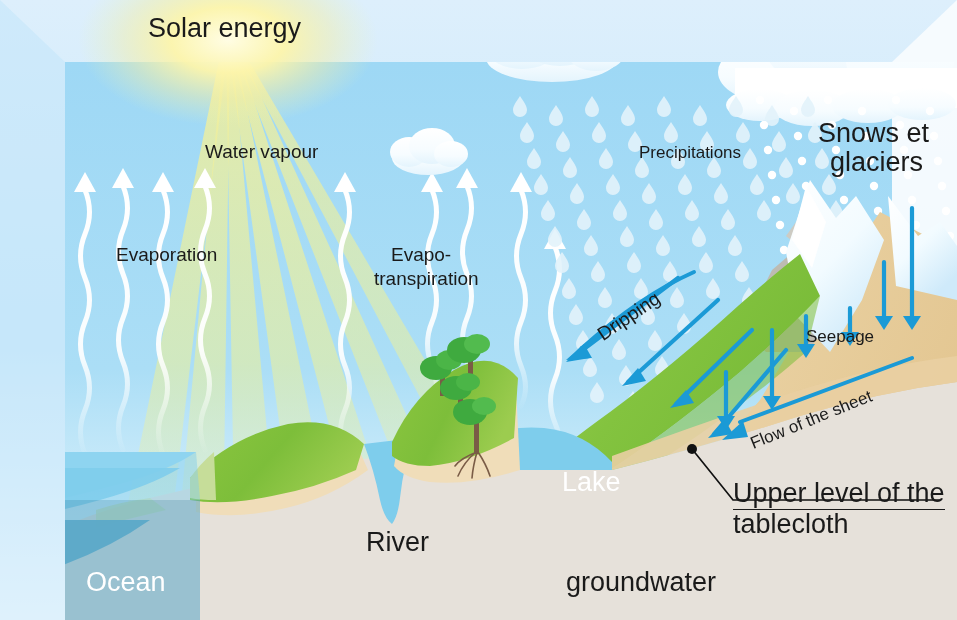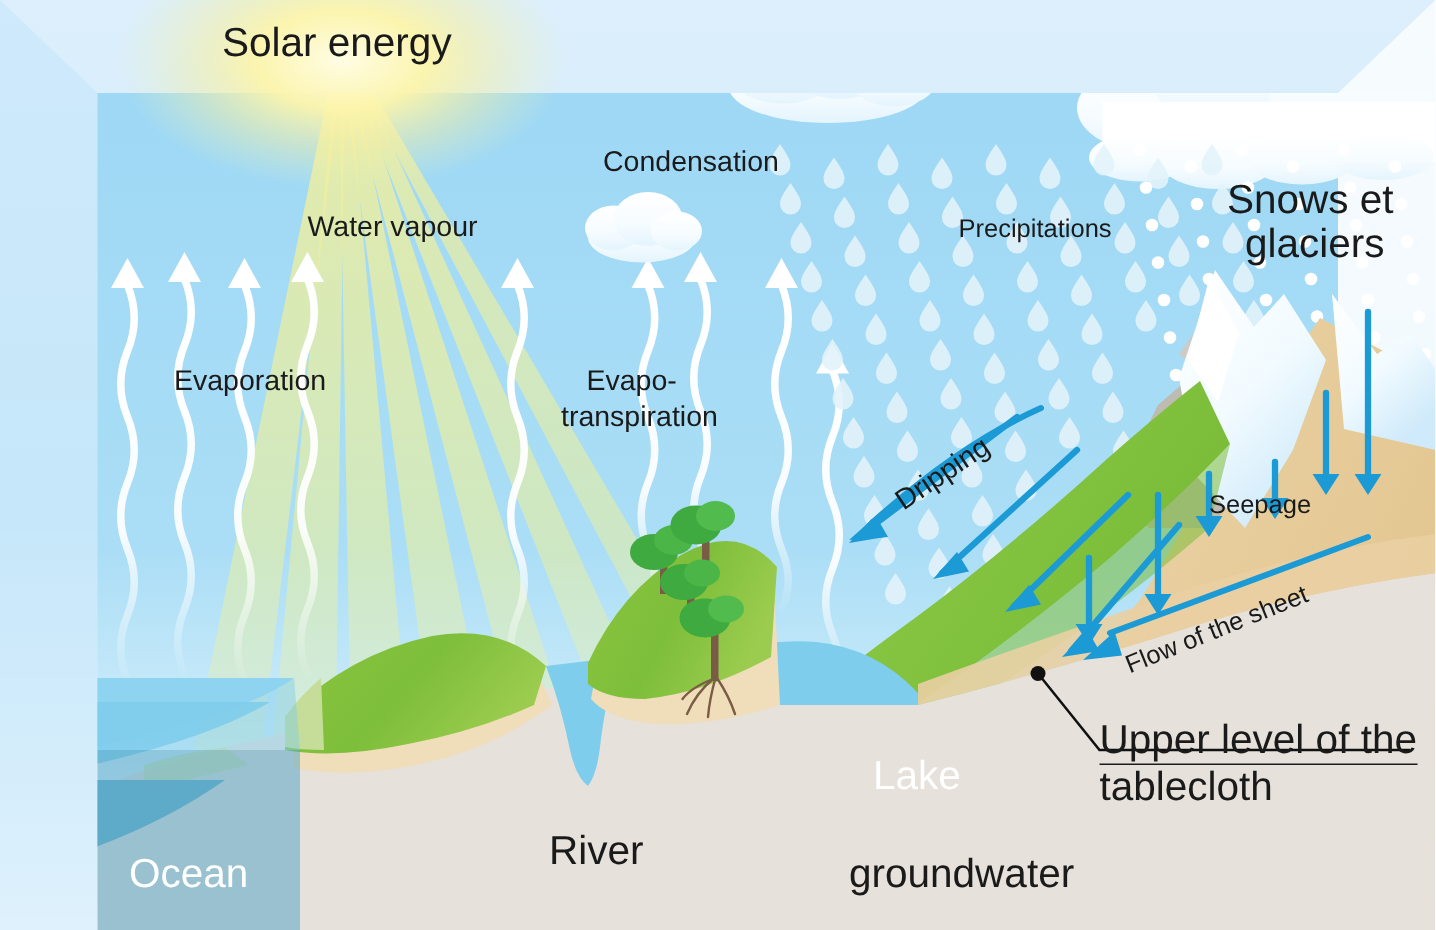--- a/index.html
+++ b/index.html
@@ -416,37 +416,36 @@
 
 <div class="lbl big" style="left:148px; top:14px;">Solar energy</div>
 
 <div class="lbl med" style="left:205px; top:142px;">Water vapour</div>
 
 <div class="lbl med" style="left:116px; top:245px;">Evaporation</div>
 
 <div class="lbl med" style="left:391px; top:245px;">Evapo-</div>
 <div class="lbl med" style="left:374px; top:269px;">transpiration</div>
 
-<div class="lbl med" style="left:402px; top:99px;">Condensation</div>
 
 <div class="lbl sm" style="left:639px; top:144px;">Precipitations</div>
 
 <div class="lbl big" style="left:818px; top:119px;">Snows et</div>
 <div class="lbl big" style="left:820px; top:148px;margin-left:10px;">glaciers</div>
 
 <div class="lbl med rot-drip" style="left:594px; top:328px;">Dripping</div>
 
 <div class="lbl sm" style="left:806px; top:328px;">Seepage</div>
 
 <div class="lbl sm rot-flow" style="left:748px; top:436px;">Flow of the sheet</div>
 
 <div class="lbl big" style="left:733px; top:510px;">tablecloth</div>
 <div class="lbl big ul" style="left:733px; top:479px;">Upper level of the</div>
 
-<div class="lbl big lbl-w" style="left:582px; top:468px;margin-top:35px;">Lake</div>
-
-<div class="lbl big" style="left:366px; top:528px;margin-top:25px;">River</div>
+<div class="lbl big lbl-w" style="left:562px; top:468px;">Lake</div>
+
+<div class="lbl big" style="left:366px; top:528px;">River</div>
 
 <div class="lbl big lbl-w" style="left:86px; top:568px;">Ocean</div>
 
 <div class="lbl big" style="left:566px; top:568px;">groundwater</div>
 
 </div>
 
 </body></html>

